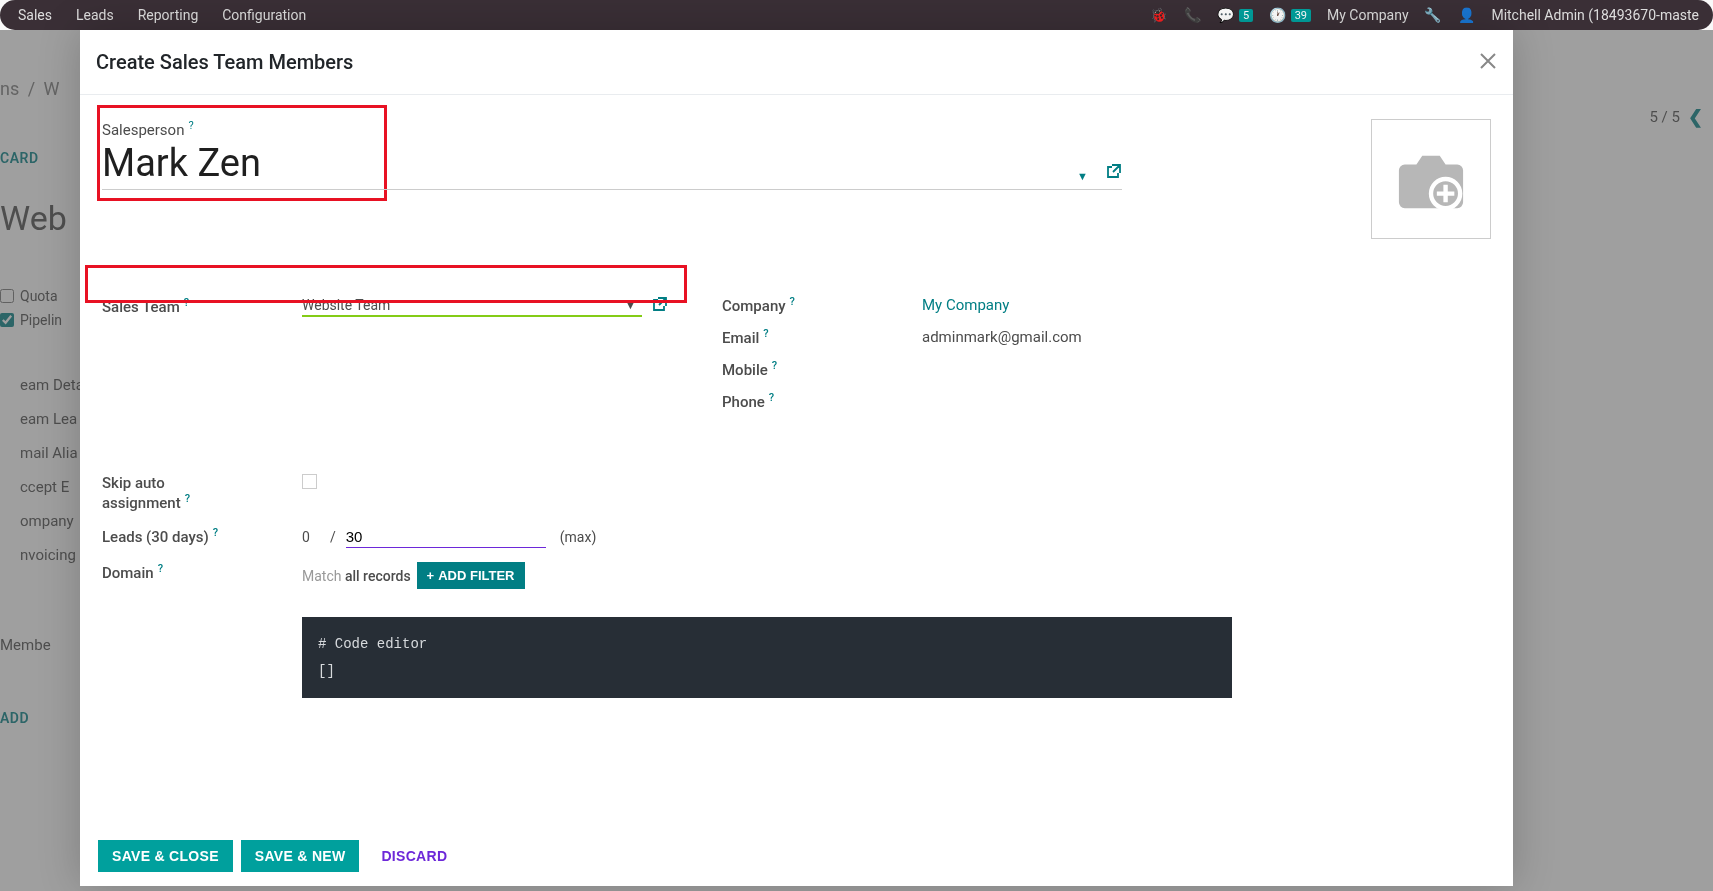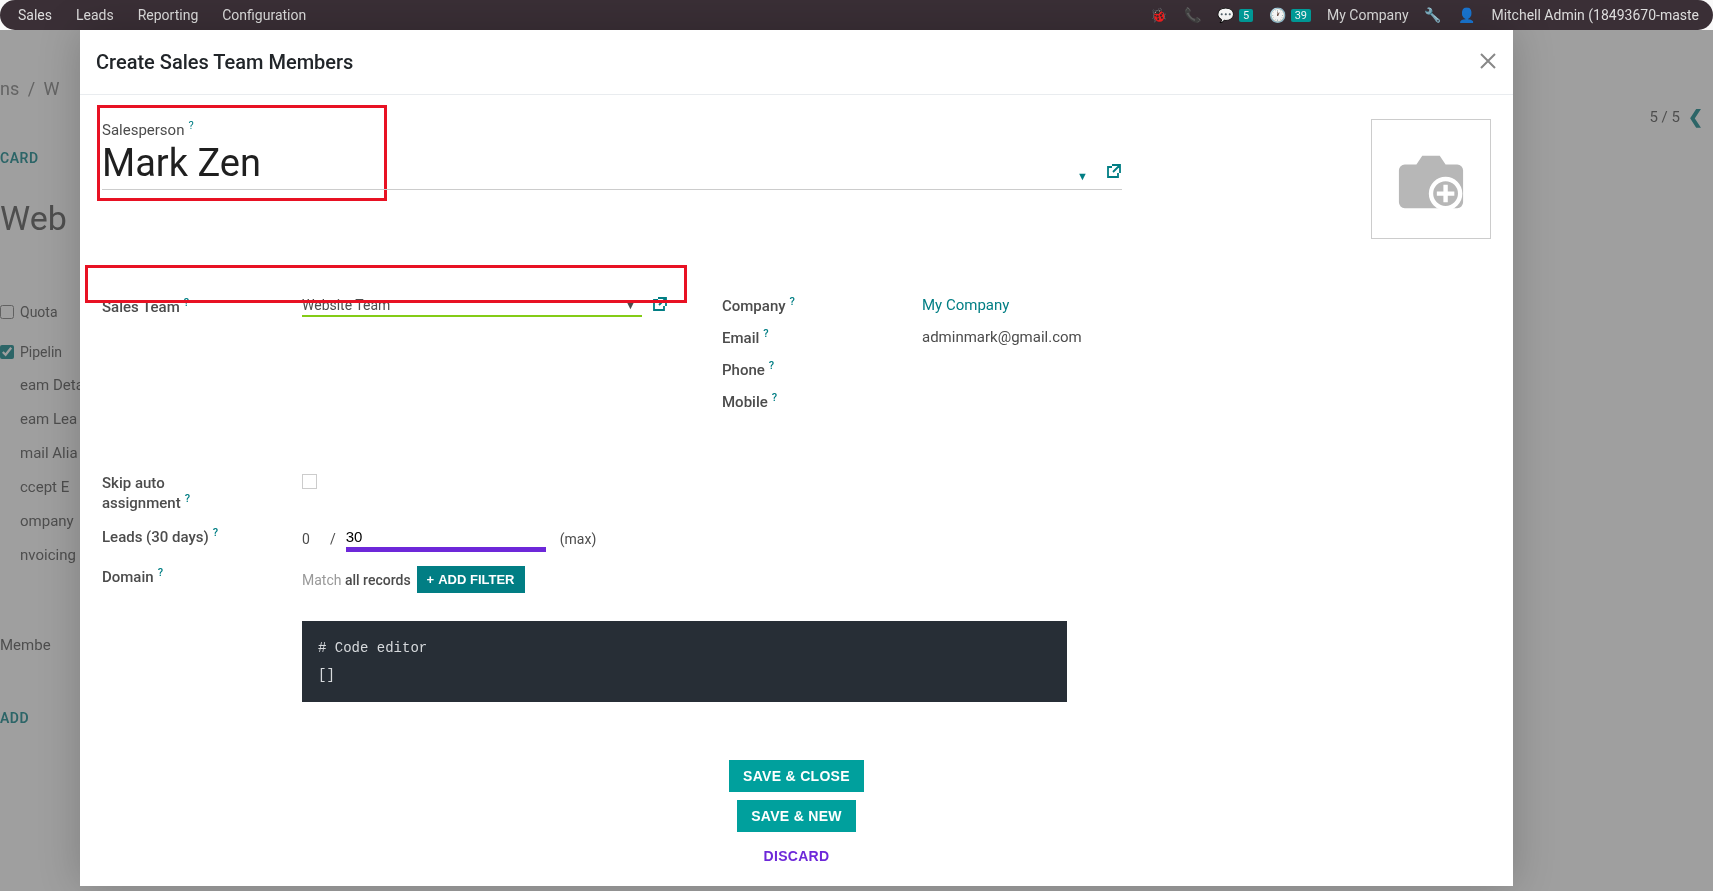--- a/index.html
+++ b/index.html
@@ -14,40 +14,40 @@
 
 
 .dim-overlay { position: absolute; inset: 0; top: 30px; background: #fff; }
 .dim-overlay::after { content: ""; position: absolute; inset: 0; background: rgba(80,80,80,0.55); }
 .bg-content { position: absolute; top: 30px; left: 0; right: 0; padding: 10px 0 0 0; }
 .bg-breadcrumb { font-size: 18px; padding: 8px 0 8px 0; color: #7c7c7c; }
 .bg-breadcrumb .slash { padding: 0 4px; }
 .bg-title { font-size: 34px; padding: 6px 0; }
 .bg-discard { color: #017e84; font-weight: 600; letter-spacing: 0.5px; padding: 6px 0; }
 .bg-checks { padding-top: 14px; }
-.bg-check-row { padding: 4px 0; display: flex; align-items: center; gap: 6px; margin-top: 16px; }
+.bg-check-row { padding: 4px 0; display: flex; align-items: center; gap: 6px; }
 .bg-check-row input { width: 14px; height: 14px; accent-color: #017e84; }
 .bg-side-labels { padding-top: 18px; padding-left: 20px; }
 .bg-side-labels div { padding: 8px 0; font-size: 15px; color: #4c4c4c; }
 .bg-members { padding-top: 20px; font-size: 15px; }
 .bg-add { padding-top: 30px; color: #017e84; font-weight: 600; letter-spacing: 0.5px; }
 .bg-pager { position: absolute; right: 10px; top: 46px; font-size: 15px; color: #4c4c4c; display: flex; align-items: center; gap: 8px; }
 .bg-pager .pager-arrow { color: #017e84; font-size: 18px; font-weight: bold; }
 
 
 .modal { position: absolute; top: 30px; left: 80px; right: 200px; bottom: 5px; background: #fff; box-shadow: 0 0 40px rgba(0,0,0,0.2); display: flex; flex-direction: column; }
 .modal-header { display: flex; align-items: center; justify-content: space-between; padding: 18px 16px; border-bottom: 1px solid #e9ecef; gap: 40px; }
 .modal-title { font-size: 20px; font-weight: 500; color: #212529; }
 .close-x { font-size: 24px; color: #888; cursor: pointer; background: none; border: none; font-weight: 300; }
 .modal-body { flex: 1; overflow-y: scroll; padding: 24px 22px 8px 22px; position: relative; }
 .modal-body::-webkit-scrollbar { width: 16px; }
 .modal-body::-webkit-scrollbar-track { background: #f1f1f1; }
 .modal-body::-webkit-scrollbar-thumb { background: #c1c1c1; border-radius: 2px; }
 .modal-body::-webkit-scrollbar-button { height: 16px; background: #f1f1f1; }
-.modal-footer { padding: 14px 18px; display: flex; gap: 8px; align-items: center; background: #fff; flex-direction: column; }
+.modal-footer { padding: 14px 18px; display: flex; gap: 8px; align-items: center; background: #fff; }
 .btn { border: none; padding: 8px 14px; font-size: 14px; font-weight: 600; cursor: pointer; letter-spacing: 0.3px; }
 .btn-primary { background: #00a09d; color: #fff; }
 .btn-link { background: transparent; color: #6d28d9; }
 
 
 .form-top { display: flex; gap: 20px; align-items: flex-start; }
 .form-top-left { flex: 1; }
 .salesperson-block { position: relative; }
 .sp-label { font-size: 15px; color: #4c4c4c; display: inline-block; }
 .sp-value { font-size: 38px; color: #1f1f1f; font-weight: 400; padding: 2px 0 4px 0; }
@@ -71,27 +71,27 @@
 .m2o-input span.val { flex: 1; padding: 2px 0; }
 .m2o-input .caret { color: #4c4c4c; font-size: 11px; padding: 0 6px 0 4px; }
 
 .lower-block { margin-top: 50px; }
 .lower-row { display: flex; align-items: flex-start; padding: 7px 0; }
 .lower-row .flabel { width: 200px; font-size: 15px; color: #4c4c4c; font-weight: 500; }
 .lower-row .fcontent { flex: 1; display: flex; align-items: center; gap: 6px; flex-wrap: wrap; }
 .checkbox-empty { width: 15px; height: 15px; border: 1px solid #ccc; display: inline-block; cursor: pointer; }
 .leads-zero { display: inline-block; width: 18px; }
 .leads-slash { padding: 0 4px; }
-.leads-input { border: none; border-bottom: 5px solid #6d28d9; width: 200px; font-size: 15px; padding: 2px 0; outline: none; }
+.leads-input { border: none; border-bottom: 1px solid #6d28d9; width: 200px; font-size: 15px; padding: 2px 0; outline: none; }
 .max-text { color: #4c4c4c; padding-left: 8px; }
 .match-text { color: #999; }
 .match-text .bold { color: #4c4c4c; font-weight: 500; }
 .add-filter-btn { background: #017e84; color: #fff; padding: 6px 10px; font-size: 13px; font-weight: 600; border: none; cursor: pointer; display: inline-flex; align-items: center; gap: 4px; }
 
-.code-editor { margin-top: 14px; background: #272e36; color: #d7dadd; font-family: "Courier New", monospace; padding: 14px 16px; font-size: 14px; line-height: 1.9; width: 765px; }
+.code-editor { margin-top: 14px; background: #272e36; color: #d7dadd; font-family: "Courier New", monospace; padding: 14px 16px; font-size: 14px; line-height: 1.9; width: 930px; }
 
 </style>
 </head>
 <body>
 
 <div class="topbar">
   <span class="nav-item">Sales</span>
   <span class="nav-item">Leads</span>
   <span class="nav-item">Reporting</span>
   <span class="nav-item">Configuration</span>
@@ -199,25 +199,25 @@
       <div class="form-col">
         <div class="form-row">
           <div class="flabel"><span>Company</span><span class="help-q">?</span></div>
           <div class="fvalue link">My Company</div>
         </div>
         <div class="form-row">
           <div class="flabel"><span>Email</span><span class="help-q">?</span></div>
           <div class="fvalue">adminmark@gmail.com</div>
         </div>
         <div class="form-row">
+          <div class="flabel"><span>Mobile</span><span class="help-q">?</span></div>
+          <div class="fvalue"></div>
+        </div>
+        <div class="form-row">
           <div class="flabel"><span>Phone</span><span class="help-q">?</span></div>
-          <div class="fvalue"></div>
-        </div>
-        <div class="form-row">
-          <div class="flabel"><span>Mobile</span><span class="help-q">?</span></div>
           <div class="fvalue"></div>
         </div>
       </div>
     </div>
 
     <div class="lower-block">
       <div class="lower-row">
         <div class="flabel">
           <span>Skip auto</span><br>
           <span>assignment</span><span class="help-q">?</span>

